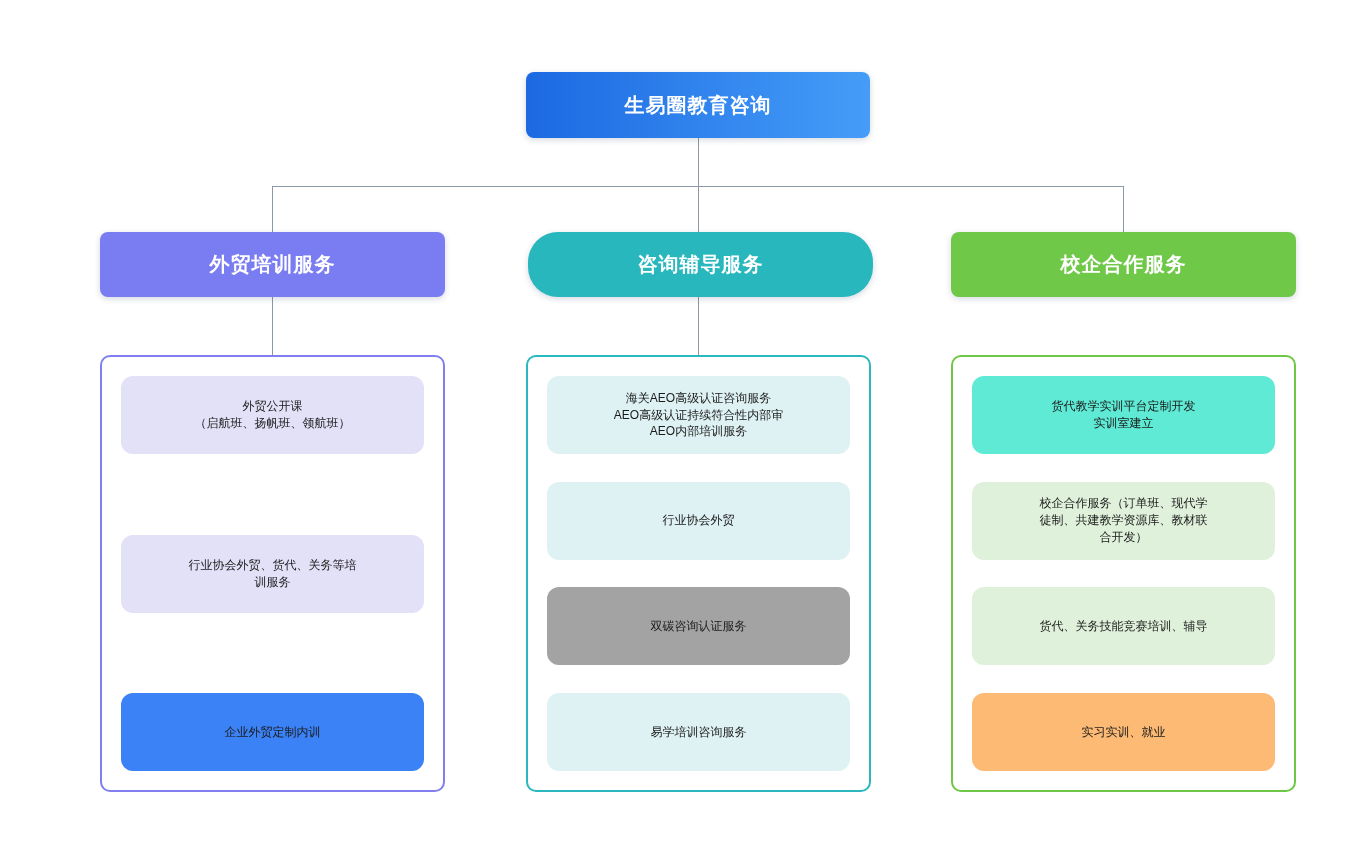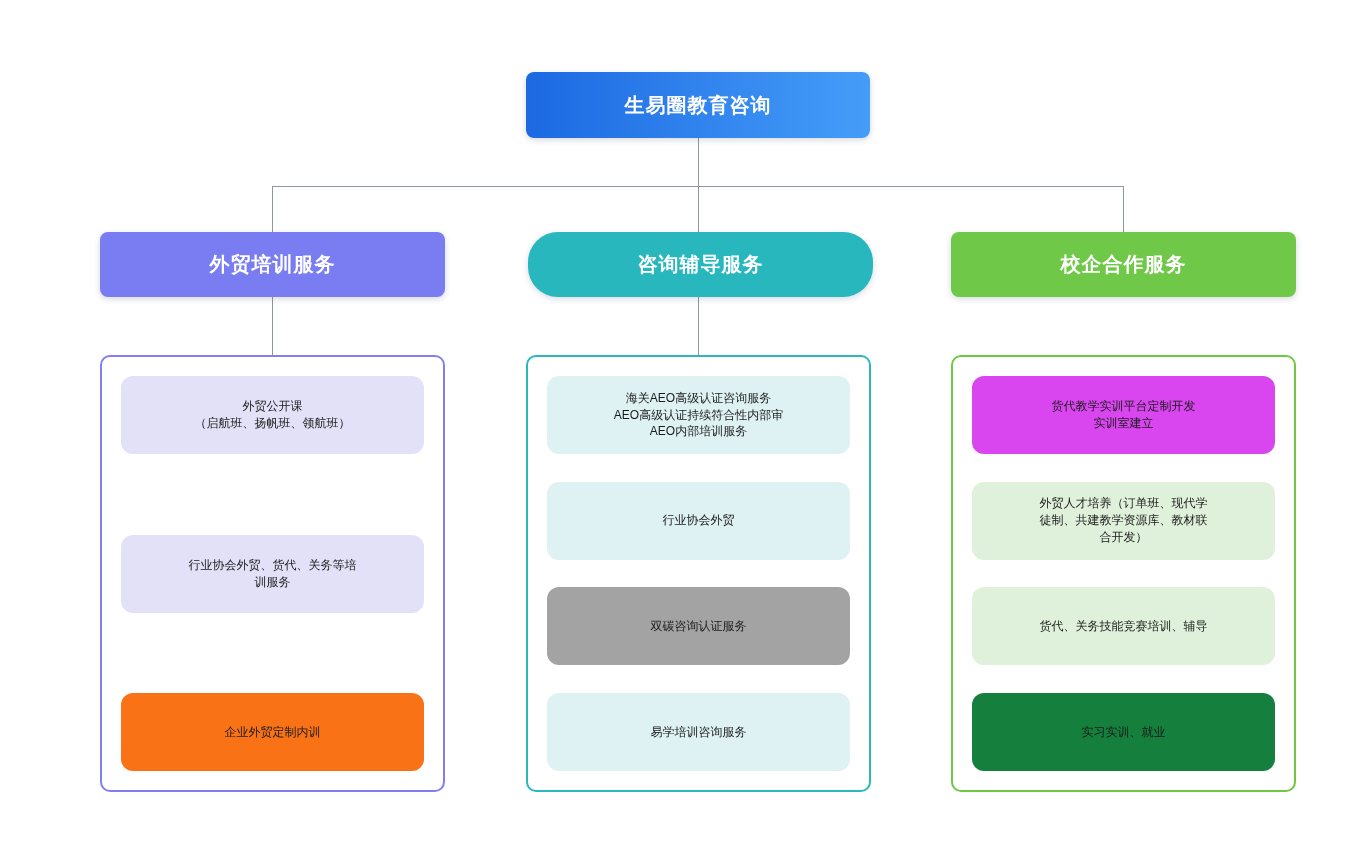--- a/index.html
+++ b/index.html
@@ -85,35 +85,35 @@
   </div>
   <div class="node branch-header" id="header-3" style="background-color: rgb(112, 200, 72);">
     <span>校企合作服务</span>
   </div>
 
   <div class="panel" id="panel-1" style="border-color: rgb(129, 127, 240);">
     <div class="item" style="background-color: rgb(227, 225, 248);">外贸公开课
 （启航班、扬帆班、领航班）</div>
     <div class="item" style="background-color: rgb(227, 225, 248);">行业协会外贸、货代、关务等培
 训服务</div>
-    <div class="item" style="background-color: #f97316;">企业外贸定制内训</div>
+    <div class="item" style="background-color: #3b82f6;">企业外贸定制内训</div>
   </div>
 
   <div class="panel" id="panel-2" style="border-color: rgb(42, 184, 190);">
     <div class="item" style="background-color: rgb(222, 241, 243);">海关AEO高级认证咨询服务
 AEO高级认证持续符合性内部审
 AEO内部培训服务</div>
     <div class="item" style="background-color: rgb(222, 241, 243);">行业协会外贸</div>
     <div class="item" style="background-color: #a3a3a3;">双碳咨询认证服务</div>
     <div class="item" style="background-color: rgb(222, 241, 243);">易学培训咨询服务</div>
   </div>
 
   <div class="panel" id="panel-3" style="border-color: rgb(110, 200, 70);">
-    <div class="item" style="background-color: #d946ef; padding-left: 8px;">货代教学实训平台定制开发
+    <div class="item" style="background-color: #5eead4; padding-left: 8px;">货代教学实训平台定制开发
 实训室建立</div>
-    <div class="item" style="background-color: rgb(223, 241, 219);">外贸人才培养（订单班、现代学
+    <div class="item" style="background-color: rgb(223, 241, 219);">校企合作服务（订单班、现代学
 徒制、共建教学资源库、教材联
 合开发）</div>
     <div class="item" style="background-color: rgb(223, 241, 219);">货代、关务技能竞赛培训、辅导</div>
-    <div class="item" style="background-color: #15803d;">实习实训、就业</div>
+    <div class="item" style="background-color: #fdba74;">实习实训、就业</div>
   </div>
 
 </div>
 
 </body></html>

